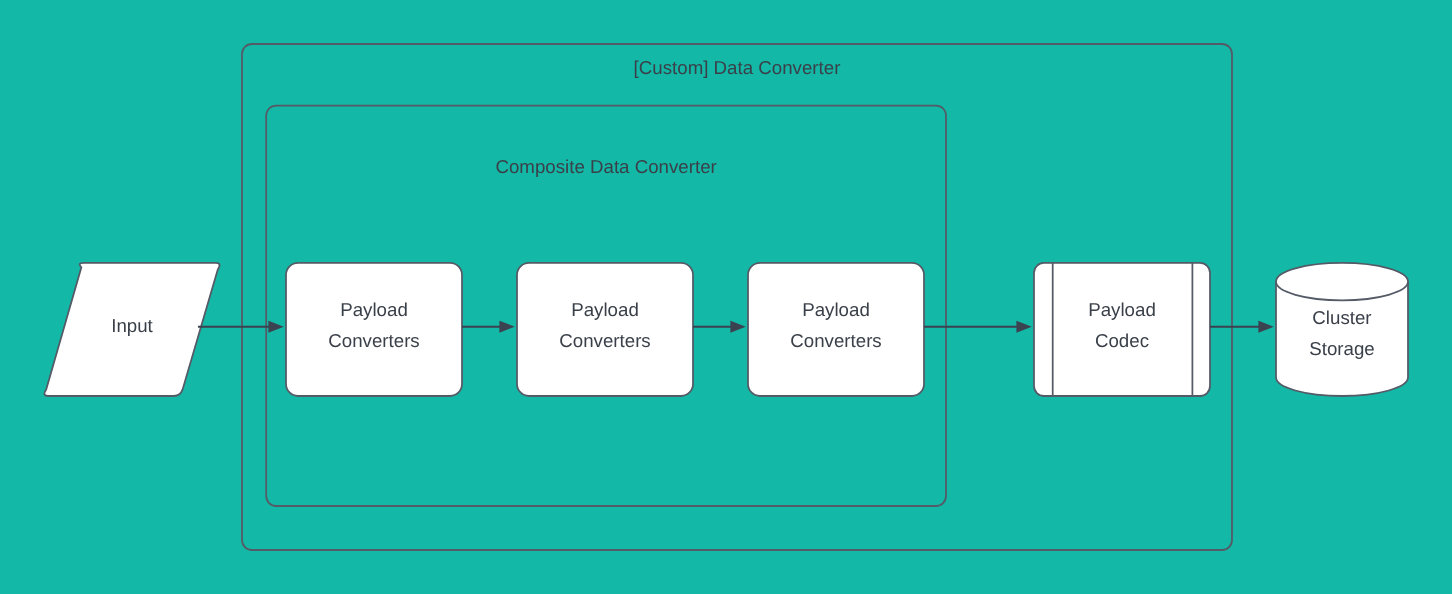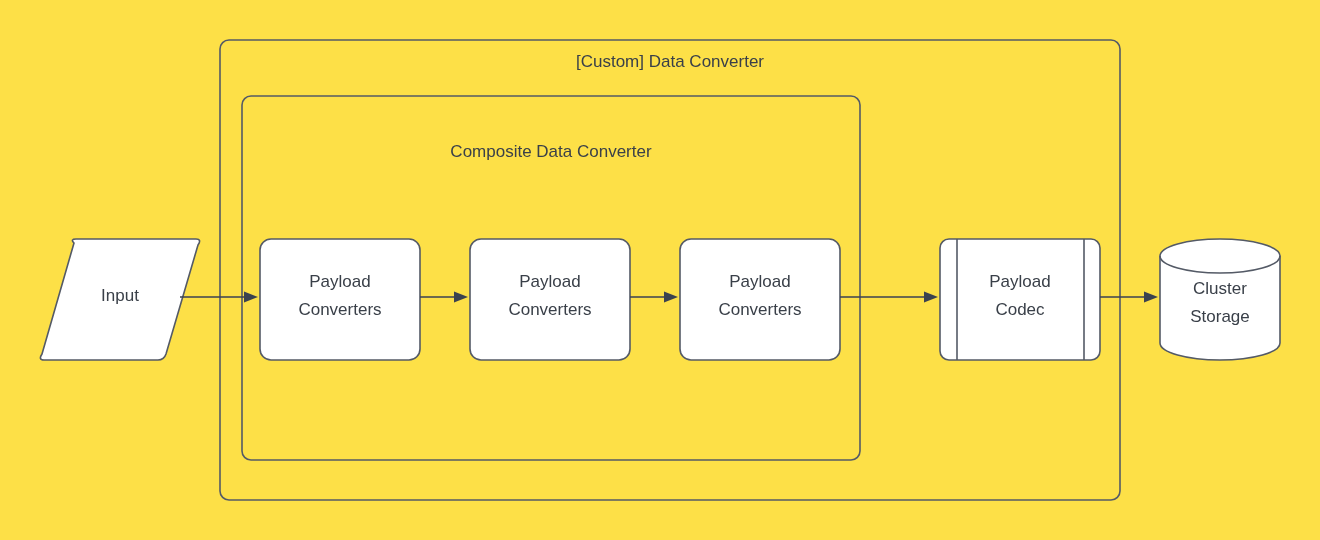--- a/index.html
+++ b/index.html
@@ -7,21 +7,21 @@
     padding: 0;
     background: #ffffff;
   }
   body {
     font-family: "Liberation Sans", sans-serif;
   }
   #canvas {
     position: relative;
     width: 1320px;
     height: 540px;
-    background: #fde047;
+    background: #14b8a6;
     overflow: hidden;
   }
   #diagram-svg {
     position: absolute;
     left: 0;
     top: 0;
     width: 1320px;
     height: 540px;
   }
   .shape-stroke {

